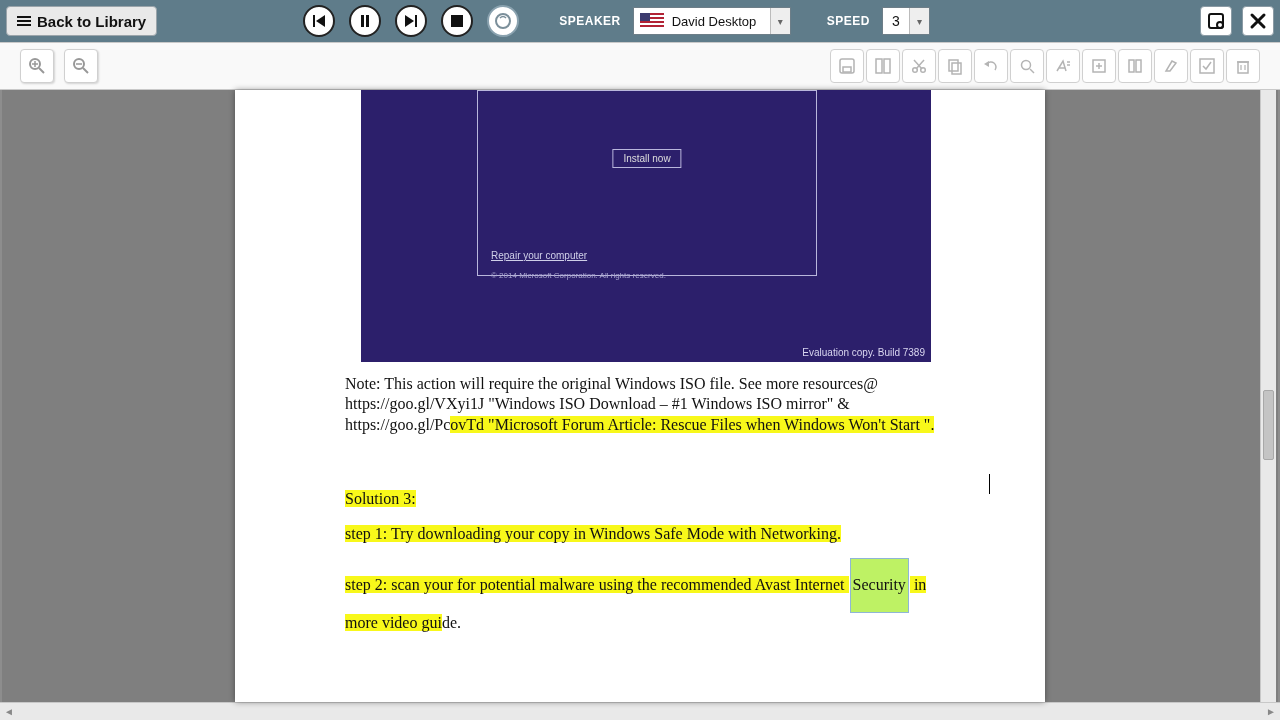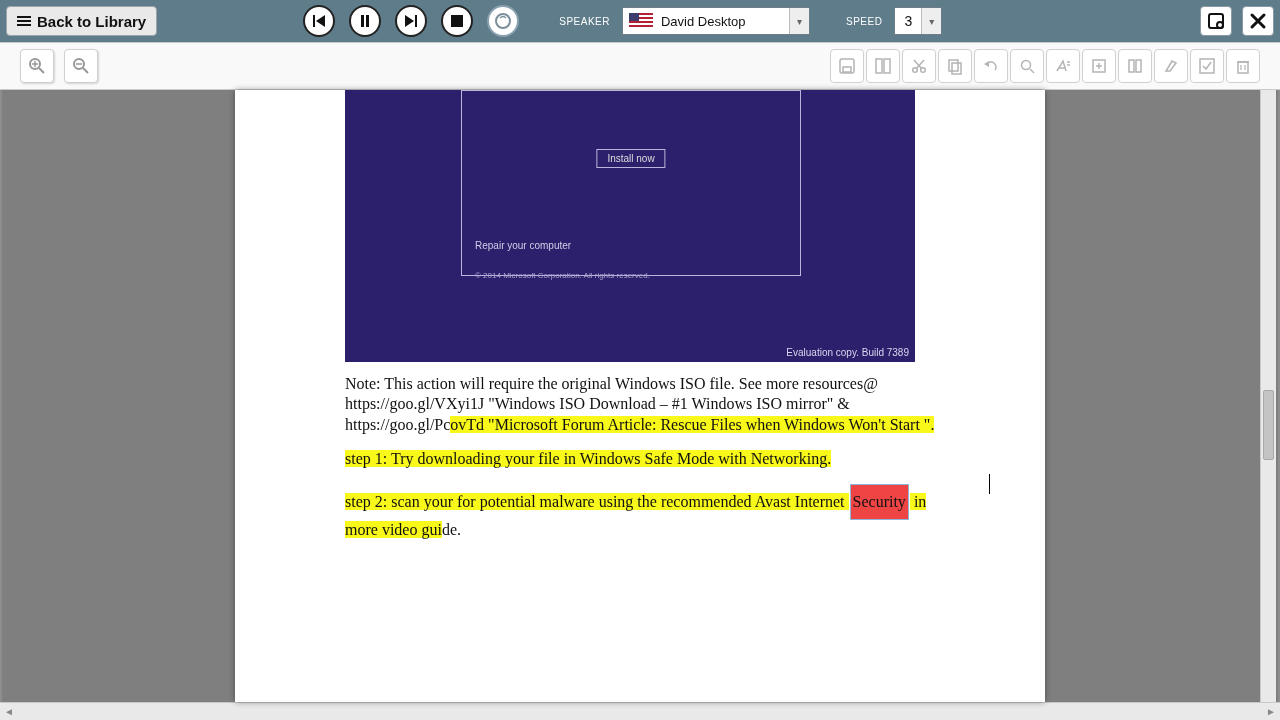--- a/index.html
+++ b/index.html
@@ -24,26 +24,26 @@
   .back-btn .ham { display:inline-flex; flex-direction:column; gap:2px; }
   .back-btn .ham span { display:block; width:14px; height:2px; background:#111; }
   .pb-spacer-sm { width: 130px; }
   .round {
     width: 32px; height: 32px; border-radius: 50%;
     background: #fff; border: 2px solid #222;
     display: flex; align-items: center; justify-content: center;
     cursor: pointer; margin: 0 4px;
   }
   svg.ico { display:block; }
-  .lbl { font-size: 10px; font-weight: normal; letter-spacing: 0.5px; margin-left: 30px; margin-right: 6px; }
+  .lbl { font-size: 12px; font-weight: bold; letter-spacing: 0.5px; margin-left: 30px; margin-right: 6px; }
   .speaker-box, .speed-box {
     height: 28px; background: #fff; border: 1px solid #6d7e88;
     display: flex; align-items: center; color:#111;
   }
-  .speaker-box { width: 188px; }
+  .speaker-box { width: 158px; }
   .speaker-box .flag { width: 24px; height: 16px; margin: 0 6px; background: linear-gradient(#b22234 0 100%); position:relative; }
   .speaker-box .flag::before { content:""; position:absolute; inset:0; background: repeating-linear-gradient(#b22234 0 2px,#fff 2px 4px); }
   .speaker-box .flag::after { content:""; position:absolute; left:0; top:0; width:10px; height:8px; background:#3c3b6e; }
   .speaker-box .name { flex:1; font-size: 13px; padding-left:2px; }
   .dd { width: 20px; align-self: stretch; background:#eee; border-left:1px solid #bbb; display:flex; align-items:center; justify-content:center; font-size:10px; color:#666; cursor:pointer; }
   .speed-box { width: 48px; justify-content: center; }
   .speed-box .val { flex:1; text-align:center; font-size:14px; }
   .pb-grow { flex:1; }
   .sq {
     width: 32px; height: 30px; border-radius: 4px;
@@ -91,50 +91,51 @@
     top:0; width:810px; min-height:100%;
     background:#fff;
     box-shadow: 0 0 6px rgba(0,0,0,.4);
   }
   .page-inner { padding: 0 110px 40px 110px; }
 
   
   .winshot {
     width: 570px; height: 272px;
     background:#2c1f6b;
-    margin: 0 0 12px 0;
+    margin: 0 0 12px 16px;
     position: relative;
     color:#cfcfe8; font-size:10px;
   }
   .winshot .panel {
     position:absolute; left:116px; top:0; width:340px; height:186px;
     border:1px solid #b9b6dc;
   }
   .winshot .install {
     position:absolute; left:50%; top:58px; transform:translateX(-50%);
     border:1px solid #b9b6dc; padding:3px 10px; font-size:10px; color:#ddd;
   }
   .winshot .repair {
-    position:absolute; left:130px; top:150px; font-size:10px; color:#cfcfe8;
+    position:absolute; left:130px; top:160px; font-size:10px; color:#cfcfe8;
+    text-decoration: underline;
   }
   .winshot .copy {
     position:absolute; left:130px; top:181px; font-size:8px; color:#a9a5cf;
   }
   .winshot .eval {
     position:absolute; right:6px; bottom:4px; font-size:10px; color:#d9d6f0;
   }
 
   .bodytext { font-family: Georgia, 'Times New Roman', serif; font-size:16px; line-height:1.28; color:#111; }
   .hl { background:#f8f81a; }
   .para { margin-top: 14px; }
   .para.first { margin-top: 6px; }
   .para.gap { margin-top: 54px; }
   .wordbox {
-    display:inline-block; border:1px solid #8fb6d6; background:#ef4444;
-    padding:7px 2px; margin:0 1px;
+    display:inline-block; border:1px solid #8fb6d6; background:#bef264;
+    padding:16px 2px; margin:0 1px;
   }
   .cursor-caret {
     position:absolute; width:1px; height:20px; background:#000;
   }
 
   
   .hscroll {
     height: 18px; width:100%; background:#e9e9e9;
     border-top:1px solid #c8c8c8;
     display:flex; align-items:center; justify-content:space-between;
@@ -325,23 +326,26 @@
         <div class="repair">Repair your computer</div>
         <div class="copy">© 2014 Microsoft Corporation. All rights reserved.</div>
         <div class="eval">Evaluation copy. Build 7389</div>
       </div>
 
       <div class="bodytext" style="position:relative">
         <p class="para first">
           <span>Note: This action will require the original Windows ISO file. See more resources@ https://goo.gl/VXyi1J "Windows ISO Download – #1 Windows ISO mirror" &amp; https://goo.gl/Pc</span><span class="hl">ovTd "Microsoft Forum Article: Rescue Files when Windows Won't Start ".</span>
         </p>
 
+        <p class="para gap">
+          <span class="hl">Solution 3:</span>
+        </p>
 
         <p class="para">
-          <span class="hl">step 1: Try downloading your file in Windows Safe Mode with Networking.</span>
+          <span class="hl">step 1: Try downloading your copy in Windows Safe Mode with Networking.</span>
         </p>
 
         <p class="para">
           <span class="hl">step 2: scan your for potential malware using the recommended Avast Internet </span><span class="wordbox">Security</span><span class="hl"> in more video gui</span><span>de.</span>
         </p>
 
         <span class="cursor-caret" style="left:644px; top:100px"></span>
       </div>
 
     </div>

